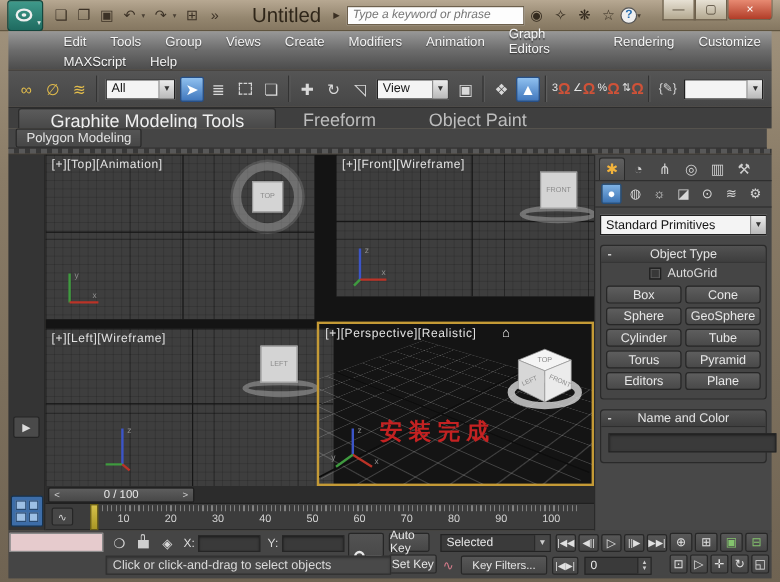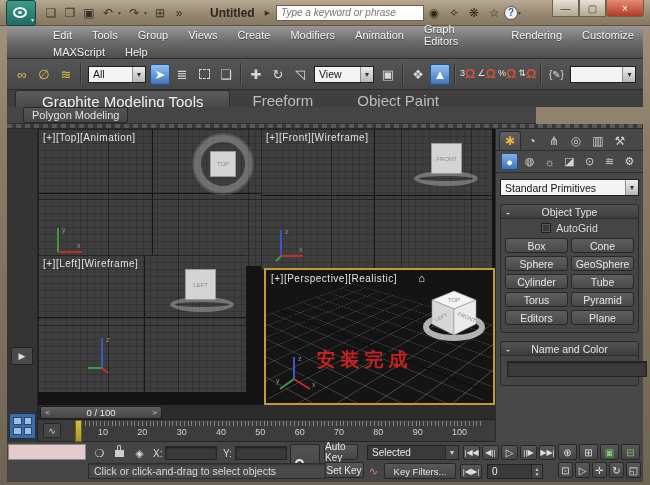--- a/index.html
+++ b/index.html
@@ -10,21 +10,21 @@
   #titlebar{position:absolute;left:0;top:0;width:650px;height:26px;display:flex;align-items:center;
     background:linear-gradient(#b7a892,#94866f 60%,#857761);border-bottom:1px solid #5f543f}
   .appbtn{width:30px;height:26px;margin-left:6px;background:linear-gradient(#3f9a8b,#1f6b60);
     border:1px solid #14463e;border-radius:3px;position:relative}
   .appbtn .swirl{position:absolute;left:6px;top:6px;width:14px;height:11px;border:2px solid #eee;border-radius:50%}
   .appbtn .swirl::after{content:"";position:absolute;left:3px;top:2px;width:4px;height:3px;background:#eee;border-radius:50%}
   .appbtn .caret{position:absolute;right:1px;bottom:2px;font-size:6px;color:#dfe8e5}
   .qat{display:flex;align-items:center;margin-left:6px;gap:1px}
   .qbtn{width:18px;height:18px;display:flex;align-items:center;justify-content:center;color:#3c3226;font-size:12px}
   .qcaret{font-size:6px;color:#4a4034;width:6px}
-  #doc-title{margin-left:22px;font-size:12px;font-weight:bold;color:#2f2619}
+  #doc-title{margin-left:22px;font-size:17px;font-weight:normal;color:#2f2619}
   #title-flyout{font-size:7px;color:#3a2f22;margin:0 6px 0 10px}
   #searchbox{width:148px;height:16px;background:#fdfdfd;border:1px solid #6d604c;font-size:10px;
     font-style:italic;color:#8a8a8a;font-family:"Liberation Sans",sans-serif;padding:0 4px}
   .tb-ico{width:20px;height:18px;display:flex;align-items:center;justify-content:center;color:#332a1e;font-size:12px}
   #help-ico{width:14px;height:14px;border-radius:50%;background:#efefef;color:#2a6fb0;font-weight:bold;
     font-size:10px;display:flex;align-items:center;justify-content:center;border:1px solid #555}
   #winbtns{position:absolute;right:6px;top:0;display:flex}
   .wbtn{width:27px;height:17px;display:flex;align-items:center;justify-content:center;font-size:10px;color:#4a3f30;
     background:linear-gradient(#e7e1d4,#b3a890);border:1px solid #6d604c;border-top:none}
   .wbtn.close{background:linear-gradient(#e78a72,#b13c27);color:#fff;width:38px;border-radius:0 0 4px 4px}
@@ -46,21 +46,21 @@
   .wdd .arr{margin-left:auto;width:13px;height:100%;display:flex;align-items:center;justify-content:center;
     font-size:7px;color:#333;background:linear-gradient(#ececec,#b9b9b9);border-left:1px solid #8d8d8d}
   .dashedbox{width:11px;height:10px;border:1px dashed #d6d6d6}
   .snap{display:flex;align-items:flex-end;margin:0 1px}
   .snap .pre{font-size:9px;color:#e4e4e4;margin-bottom:2px}
   .snap .mag{color:#d05238;font-size:13px;line-height:12px;font-weight:bold}
   
   #ribtabs{position:absolute;left:7px;top:90px;width:636px;height:17px;background:#3f3f3f;display:flex;align-items:flex-end;padding-left:8px}
   .rtab{font-size:15px;color:#bdbdbd;padding:2px 22px;height:17px}
   .rtab.active{background:linear-gradient(#5c5c5c,#484848);color:#efefef;border:1px solid #2c2c2c;border-bottom:none;border-radius:3px 3px 0 0;padding:2px 26px}
-  #ribrow2{position:absolute;left:7px;top:107px;width:529px;height:17px;background:#454545;display:flex;align-items:center;padding-left:16px;border-bottom:1px solid #2e2e2e}
+  #ribrow2{position:absolute;left:7px;top:107px;width:632px;height:17px;background:#454545;display:flex;align-items:center;padding-left:6px;border-bottom:1px solid #2e2e2e}
   #polymod{font-size:11px;color:#e2e2e2;background:linear-gradient(#555,#474747);border:1px solid #282828;padding:1px 8px;border-radius:2px}
   #dashstrip{position:absolute;left:7px;top:124px;width:636px;height:5px;background:
     repeating-linear-gradient(90deg,#585858 0 5px,#383838 5px 9px);border-bottom:1px solid #2a2a2a}
   
   #leftstrip{position:absolute;left:7px;top:129px;width:31px;height:313px;background:#343434;border-right:1px solid #222}
   #strip-arrow{position:absolute;left:4px;top:218px;width:22px;height:18px;background:#4a4a4a;border:1px solid #242424;
     border-radius:2px;color:#ddd;font-size:9px;display:flex;align-items:center;justify-content:center}
   #layouttab{position:absolute;left:2px;top:284px;width:27px;height:26px;background:#3d6da8;border:1px solid #16324f;border-radius:2px;
     display:grid;grid-template-columns:1fr 1fr;gap:2px;padding:3px}
   #layouttab div{background:#9dbfe4;border:1px solid #2a4a70}
@@ -294,36 +294,36 @@
         <div class="vc-face" style="left:9px;top:9px;width:26px;height:26px">TOP</div>
       </div>
       <svg class="tripod" width="44" height="40">
         <line x1="12" y1="32" x2="12" y2="8" stroke="#3f9a3f" stroke-width="2"></line>
         <line x1="12" y1="32" x2="36" y2="32" stroke="#bb3327" stroke-width="2"></line>
         <text x="16" y="12" font-size="7" fill="#8f8f8f">y</text>
         <text x="31" y="28" font-size="7" fill="#8f8f8f">x</text>
       </svg>
     </div>
 
-    <div class="vp" style="left:223px;top:0;width:231px;height:141px">
+    <div class="vp" style="left:242px;top:0;width:231px;height:118px">
       <div class="axisH"></div>
       <div class="axisV" style="left:49%"></div>
       <span class="vplabel">[+][Front][Wireframe]</span>
       <div class="vc-ellipse" style="right:14px;top:42px;width:64px;height:15px"></div>
       <div class="vc-face" style="right:30px;top:14px;width:31px;height:31px">FRONT</div>
       <svg class="tripod" width="44" height="44">
         <line x1="12" y1="36" x2="12" y2="10" stroke="#3c55c8" stroke-width="2"></line>
         <line x1="12" y1="36" x2="34" y2="36" stroke="#bb3327" stroke-width="2"></line>
         <line x1="12" y1="36" x2="7" y2="41" stroke="#3f9a3f" stroke-width="2"></line>
         <text x="16" y="14" font-size="7" fill="#8f8f8f">z</text>
         <text x="30" y="32" font-size="7" fill="#8f8f8f">x</text>
       </svg>
     </div>
 
-    <div class="vp" style="left:0;top:126px;width:208px;height:137px">
+    <div class="vp" style="left:0;top:145px;width:240px;height:137px">
       <div class="axisH" style="top:45%"></div>
       <div class="axisV" style="left:51%"></div>
       <span class="vplabel">[+][Left][Wireframe]</span>
       <div class="vc-ellipse" style="right:12px;top:42px;width:64px;height:15px"></div>
       <div class="vc-face" style="right:30px;top:14px;width:31px;height:31px">LEFT</div>
       <svg class="tripod" style="left:50px;bottom:14px" width="44" height="48">
         <line x1="14" y1="38" x2="14" y2="8" stroke="#3c55c8" stroke-width="2"></line>
         <line x1="14" y1="38" x2="-2" y2="38" stroke="#3f9a3f" stroke-width="2"></line>
         <line x1="14" y1="38" x2="20" y2="43" stroke="#bb3327" stroke-width="2"></line>
         <text x="18" y="12" font-size="7" fill="#8f8f8f">z</text>

